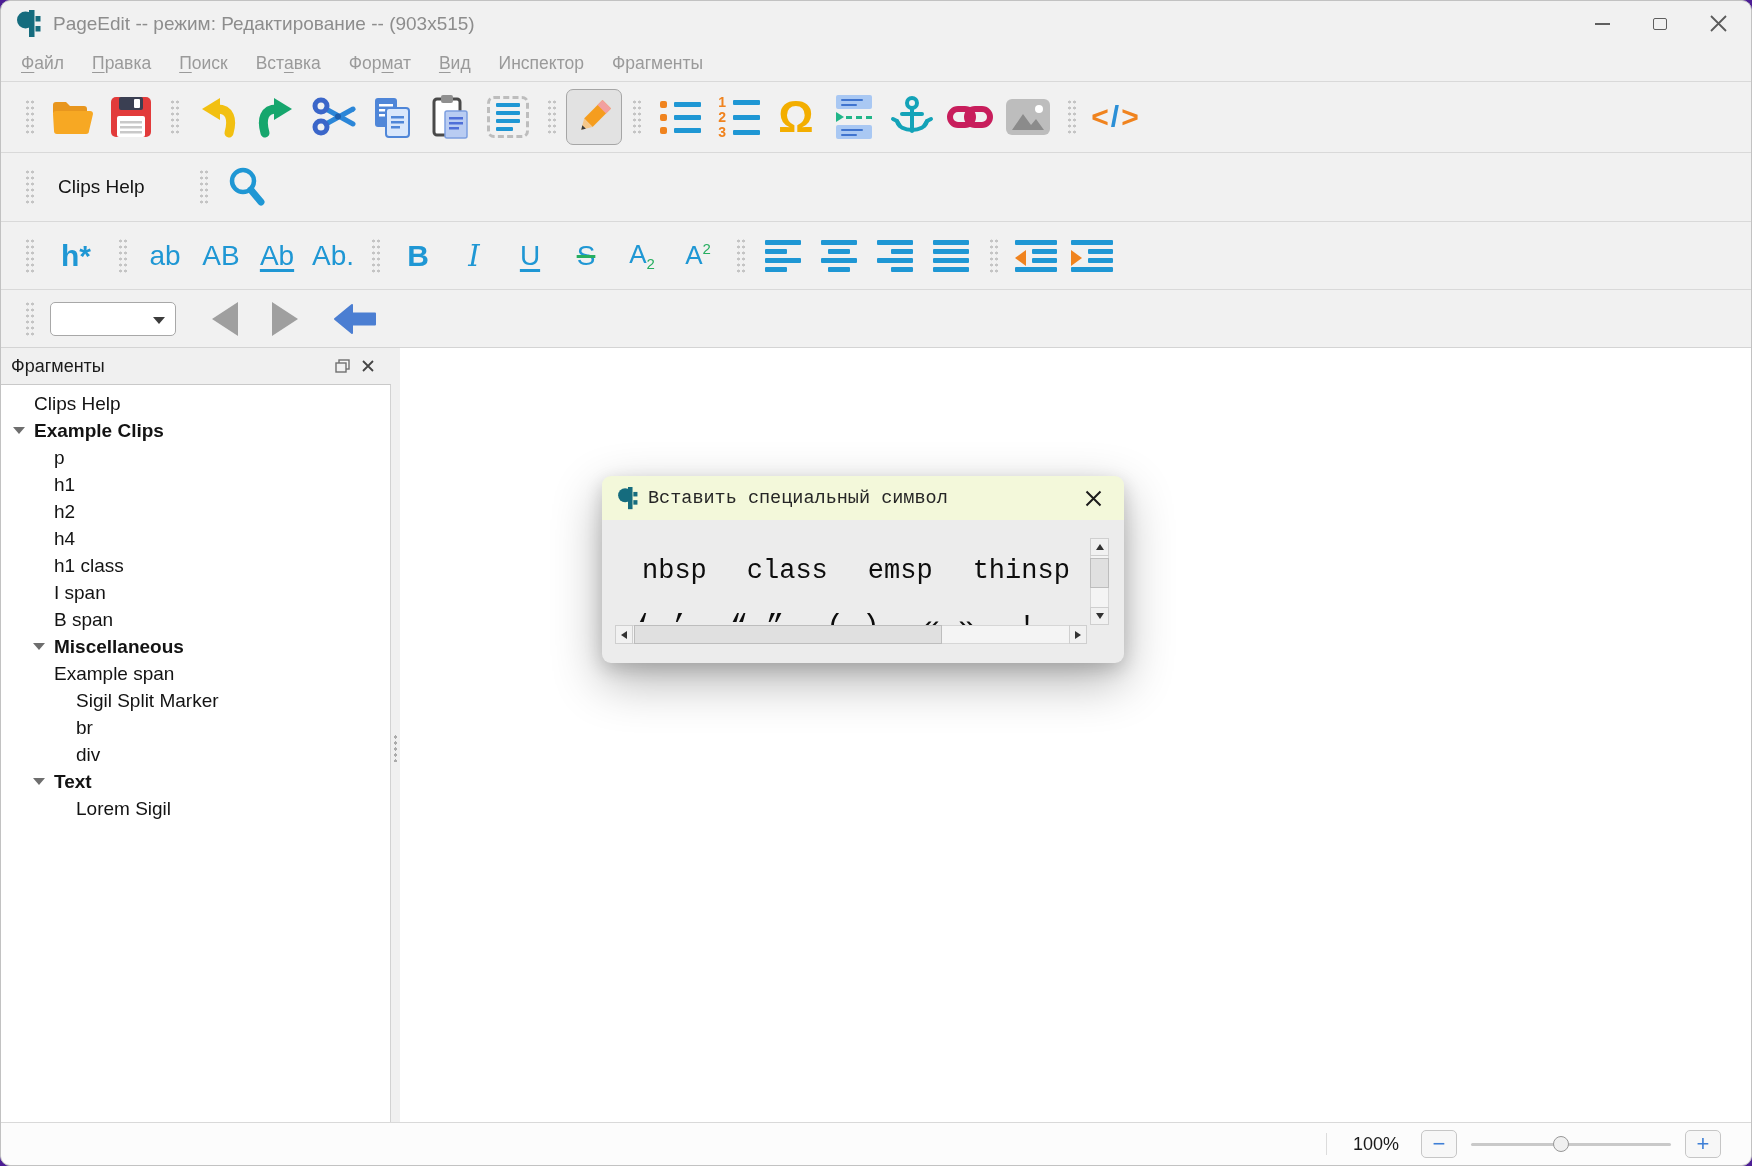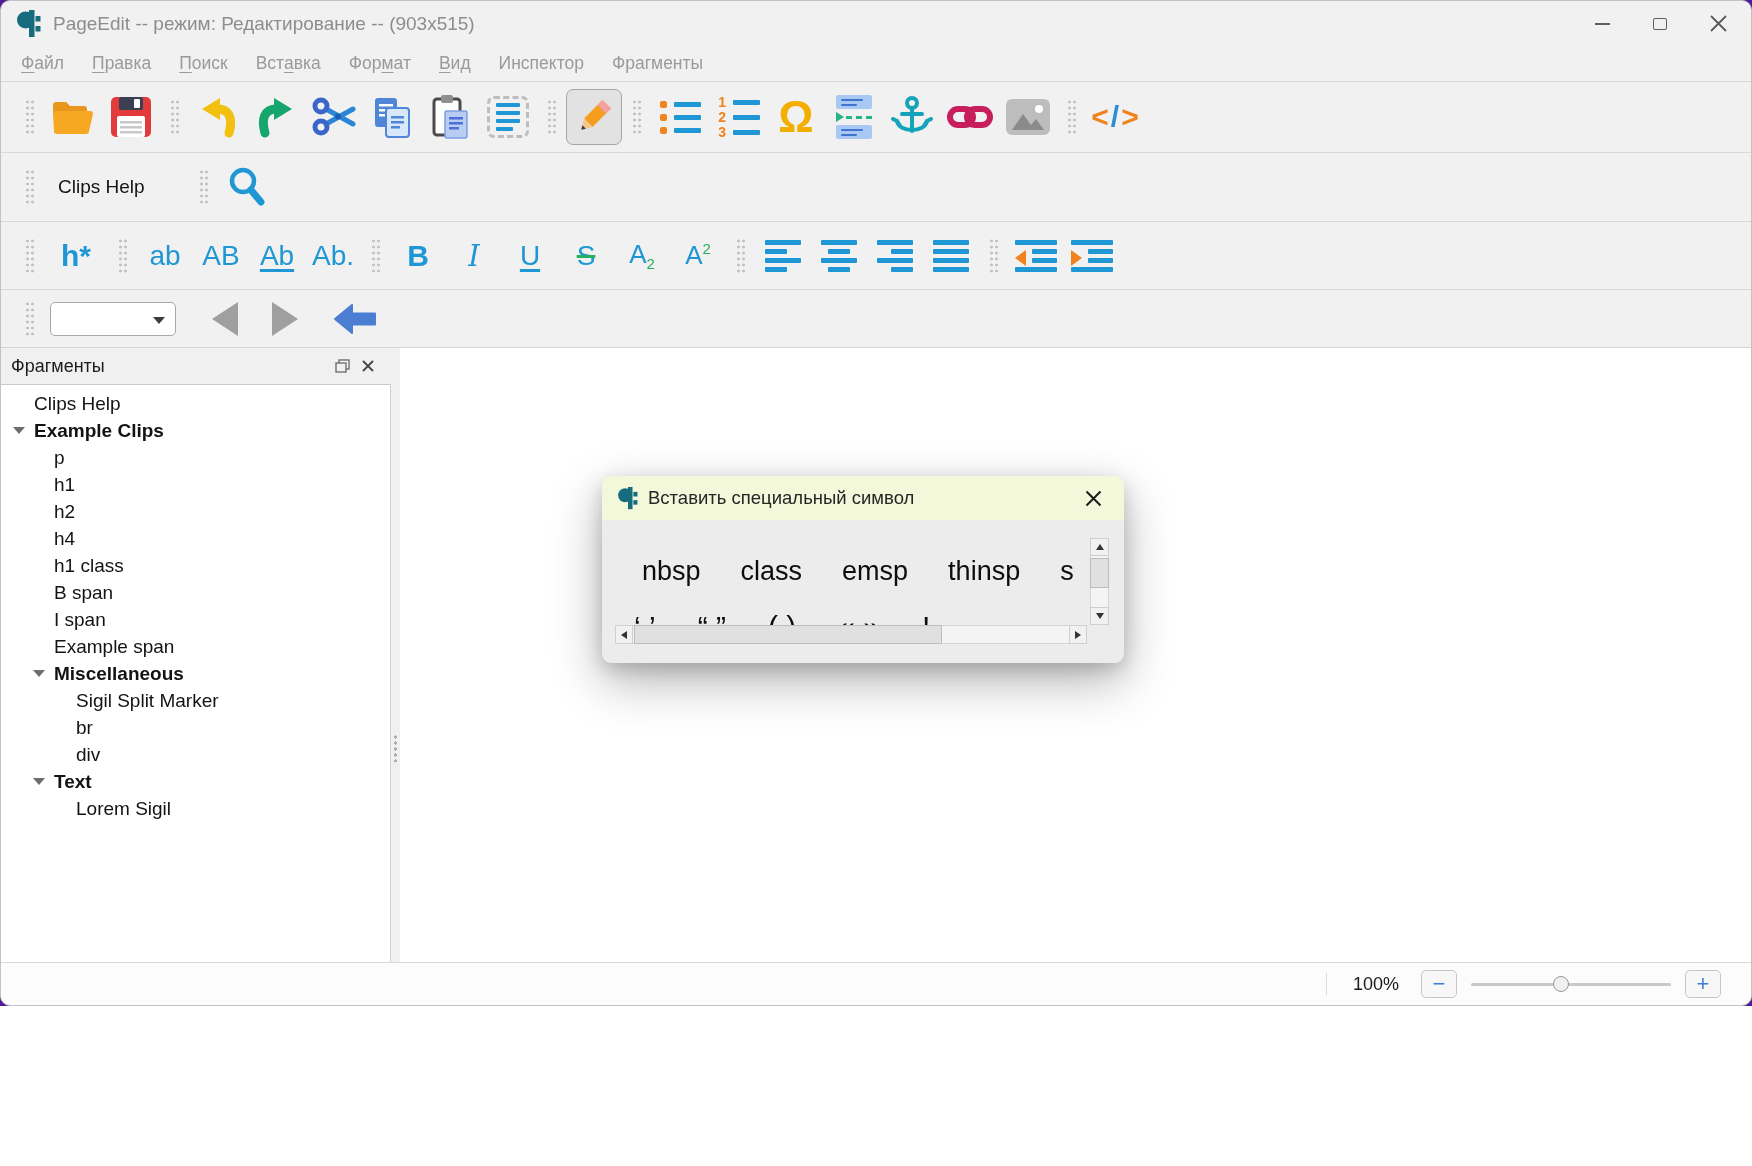--- a/index.html
+++ b/index.html
@@ -1,17 +1,17 @@
 <!DOCTYPE html>
 <html><head>
 <meta charset="utf-8">
 <style>
   * { box-sizing: border-box; }
   body { margin:0; background:#fff; font-family:"Liberation Sans", sans-serif; }
-  .screen { position:relative; width:1752px; height:1006px; background:#4c1d95; overflow:hidden; }
+  .screen { position:relative; width:1752px; height:1166px; background:#4c1d95; overflow:hidden; }
   .win { position:absolute; inset:0; background:#f1f1f1; border:1px solid #c2c2c2; border-radius:10px; overflow:hidden; }
 
   
   .titlebar { height:45px; display:flex; align-items:center; position:relative; }
   .app-ico { margin-left:16px; display:flex; }
   .title { margin-left:12px; font-size:19px; color:#8d8d8d; }
   .winctl { position:absolute; right:4px; top:0; height:45px; display:flex; }
   .wbtn { width:58px; height:45px; display:flex; align-items:center; justify-content:center; }
   .min-glyph { width:15px; height:0; border-top:2px solid #5f5f5f; }
   .max-glyph { width:14px; height:12px; border:1.5px solid #5f5f5f; border-radius:2px; }
@@ -90,21 +90,21 @@
   .dock-body { position:absolute; top:36px; left:0; right:0; bottom:0; background:#fff; border-top:1px solid #c9c9c9; border-right:1px solid #d2d2d2; padding-top:5px; overflow:hidden; }
   .trow { height:27px; display:flex; align-items:center; font-size:19px; color:#131313; }
   .l1 { padding-left:33px; } .l2 { padding-left:53px; } .l3 { padding-left:75px; }
   .bold { font-weight:bold; }
   .exp { width:0; height:0; border-left:6px solid transparent; border-right:6px solid transparent; border-top:7px solid #6e6e6e; margin-left:-21px; margin-right:9px; }
   .splitter { position:absolute; left:390px; top:0; width:9px; height:100%; background:#f0f0f0; }
   .split-handle { position:absolute; left:2px; top:386px; width:5px; height:28px; background-image:radial-gradient(circle,#ababab 1.5px,transparent 1.7px); background-size:5px 6px; }
   .editor { position:absolute; left:399px; right:0; top:0; bottom:0; background:#fff; }
 
   
-  .dialog { position:absolute; left:601px; top:128px; width:522px; height:187px; border-radius:9px; background:#ececec; box-shadow:0 18px 50px rgba(0,0,0,.30), 0 6px 18px rgba(0,0,0,.16); }
+  .dialog { position:absolute; left:601px; top:128px; width:522px; height:187px; border-radius:9px; background:#ececec; box-shadow:0 18px 50px rgba(0,0,0,.30), 0 6px 18px rgba(0,0,0,.16);font-family:Liberation Mono, monospace; }
   .dlg-title { height:44px; background:#f3f8da; border-radius:9px 9px 0 0; display:flex; align-items:center; padding:0 16px; }
   .dlg-title-text { margin-left:10px; font-size:18.5px; color:#262626; flex:1; }
   .dlg-close { width:30px; height:30px; display:flex; align-items:center; justify-content:center; }
   .dlg-body { position:relative; height:143px; overflow:hidden; border-radius:0 0 9px 9px; }
   .symrow1 { position:absolute; top:36px; left:40px; right:34px; height:36px; display:flex; align-items:flex-start; overflow:hidden; }
   .sym { font-size:27px; font-weight:500; color:#0d0d0d; white-space:pre; }
   .symrow1 .sym { margin-right:40px;text-align:center; }
   .symrow2 { position:absolute; top:90px; left:32px; right:34px; height:15px; display:flex; overflow:hidden; }
   .symrow2 .sym { font-size:30px; margin-right:42px; }
   .vsb { position:absolute; right:15px; top:18px; width:19px; height:87px; background:#f4f4f4; border:1px solid #d6d6d6; }
@@ -490,31 +490,31 @@
         <div class="trow l2">
               <span>h2</span>
             </div>
         <div class="trow l2">
               <span>h4</span>
             </div>
         <div class="trow l2">
               <span>h1 class</span>
             </div>
         <div class="trow l2">
+              <span>I span</span>
+            </div>
+        <div class="trow l2">
               <span>B span</span>
-            </div>
-        <div class="trow l2">
-              <span>I span</span>
-            </div>
-        <div class="trow l2">
-              <span>Example span</span>
             </div>
         <div class="trow l2">
               <span class="exp"></span>
               <span class="bold">Miscellaneous</span>
+            </div>
+        <div class="trow l2">
+              <span>Example span</span>
             </div>
         <div class="trow l3">
               <span>Sigil Split Marker</span>
             </div>
         <div class="trow l3">
               <span>br</span>
             </div>
         <div class="trow l3">
               <span>div</span>
             </div>

